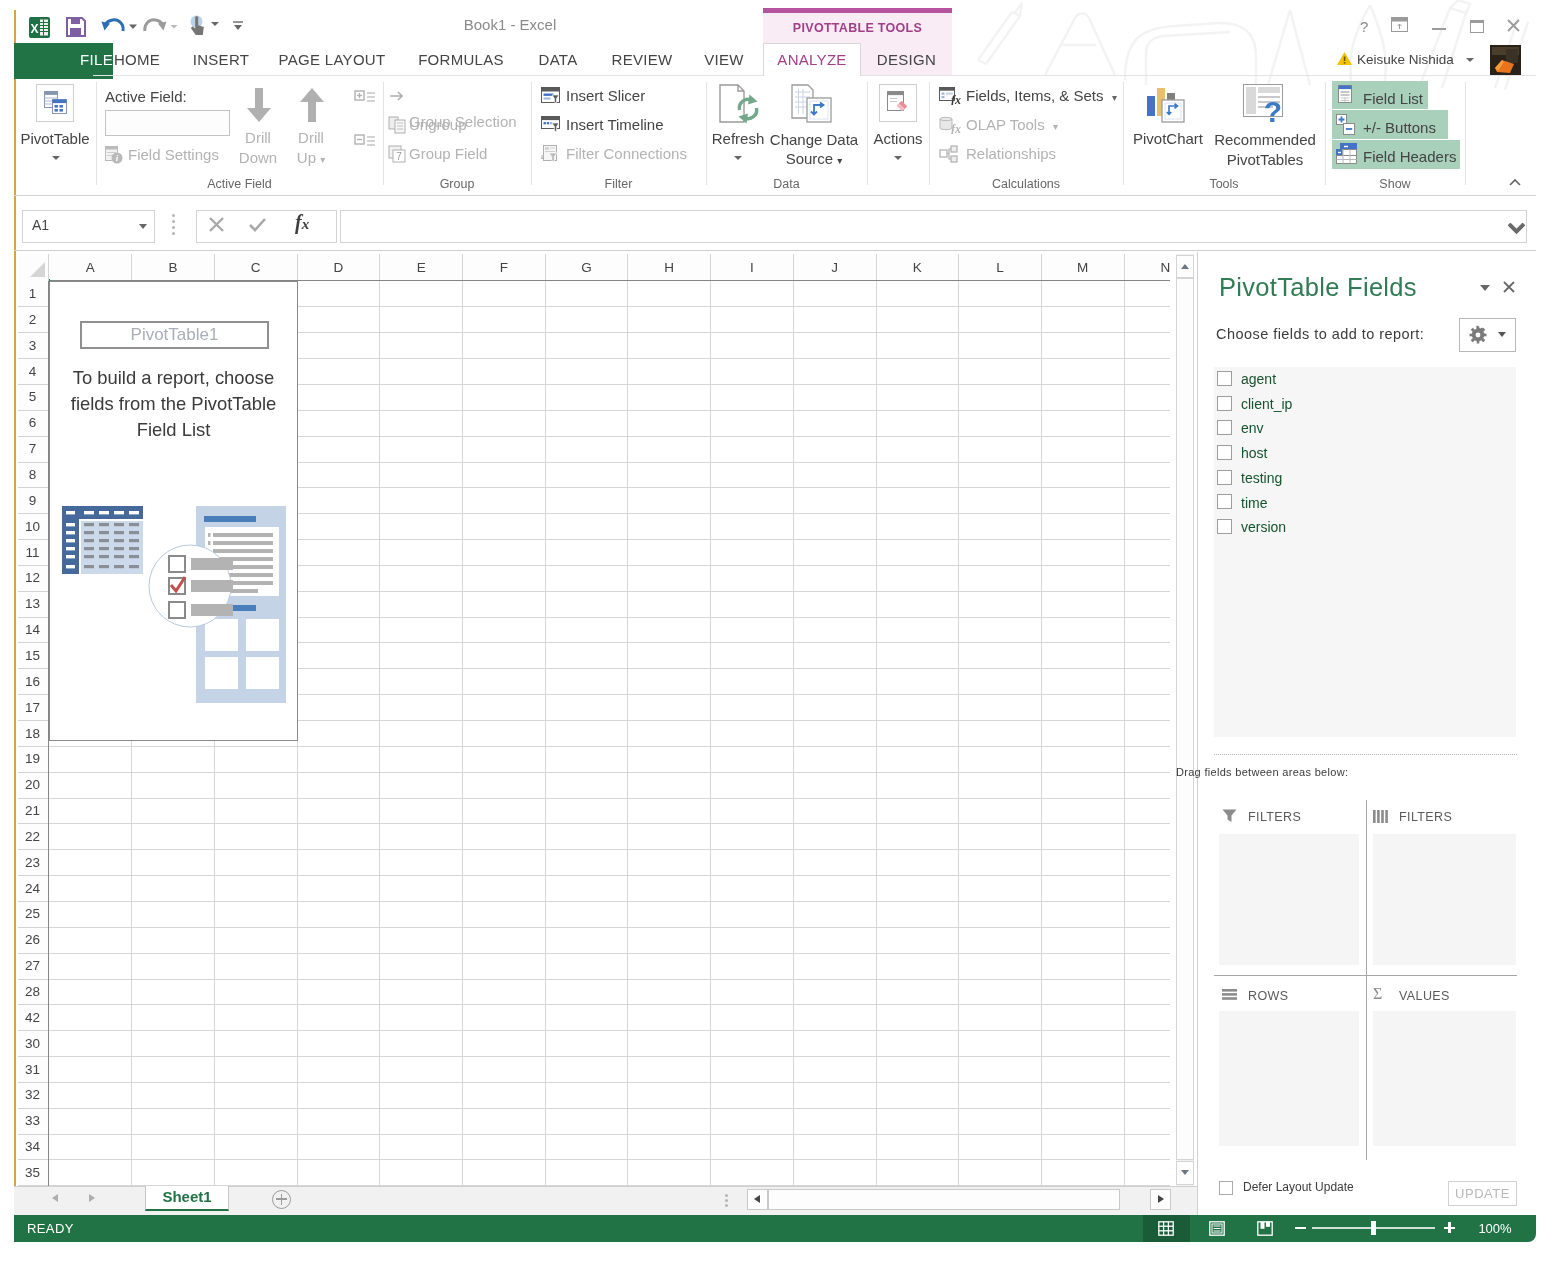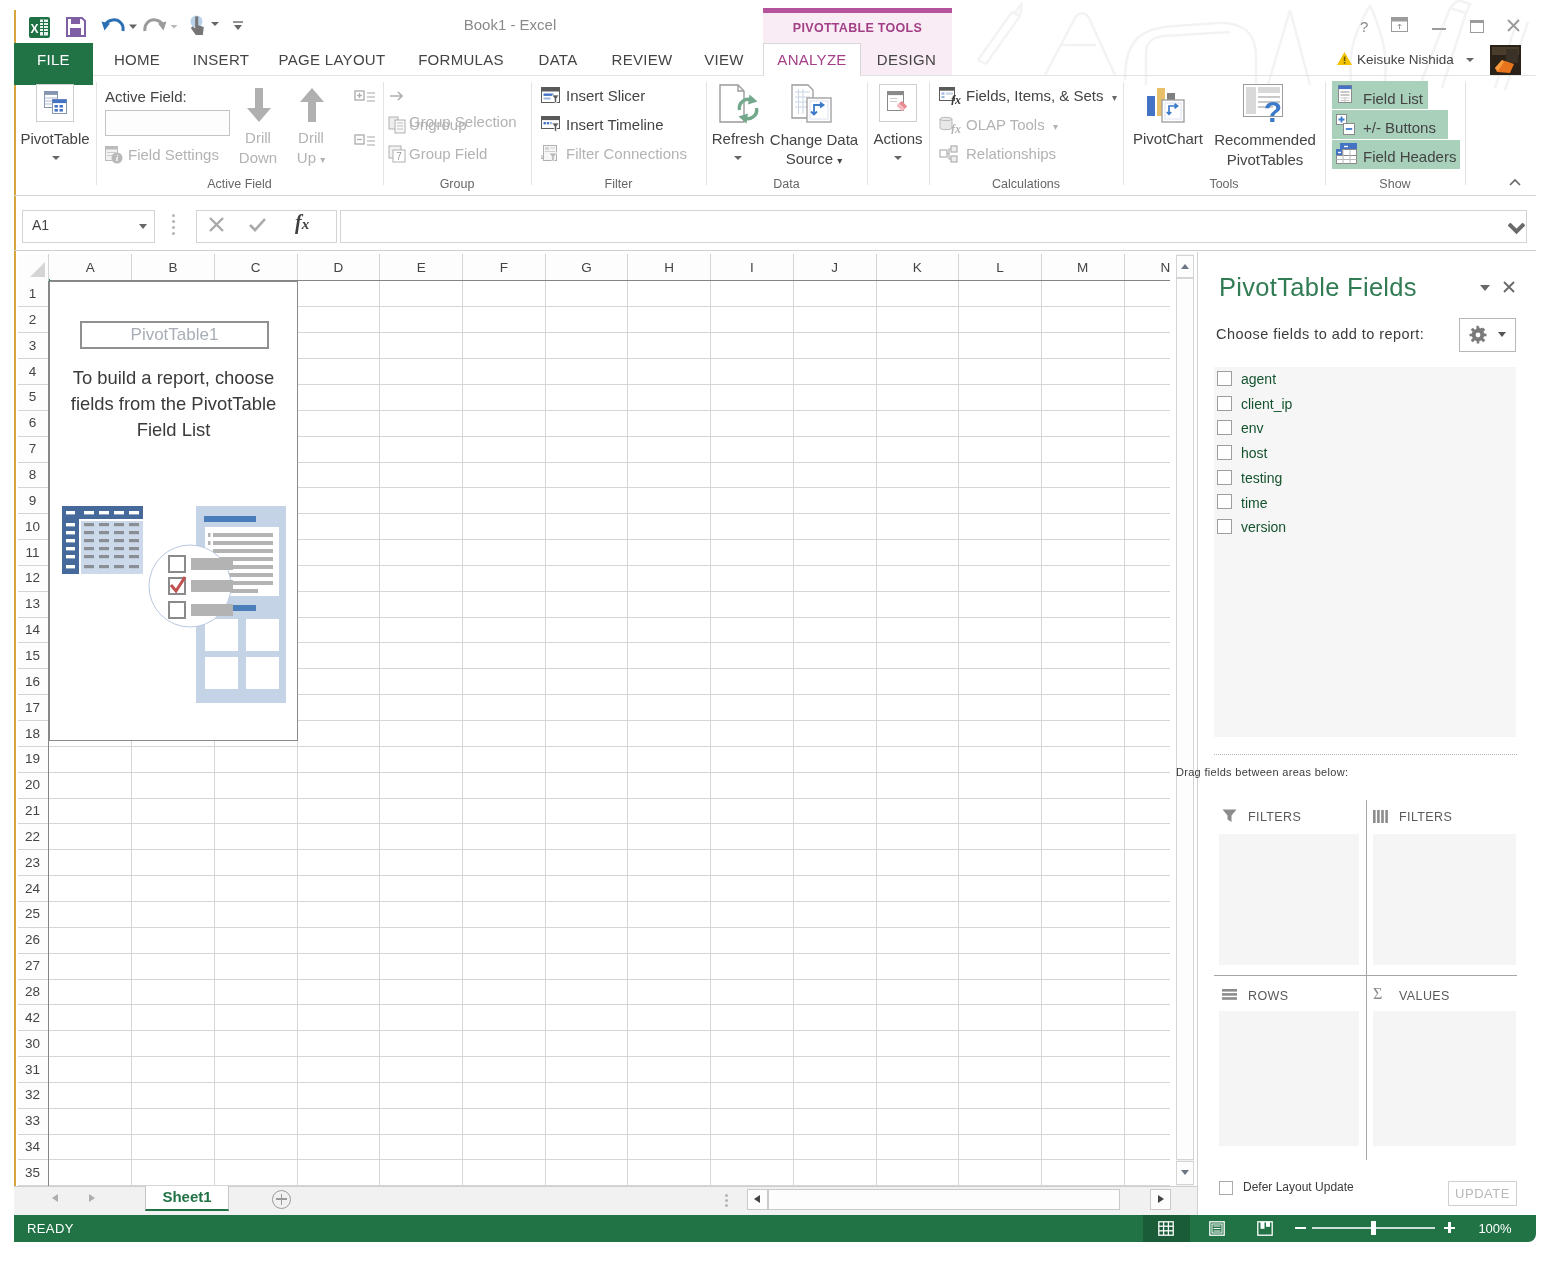--- a/index.html
+++ b/index.html
@@ -111,21 +111,21 @@
   <div class="abs" style="left:1357px;top:52px;font-size:13.5px;color:#444;">Keisuke Nishida</div>
   <div class="abs" style="left:1466px;top:58px;width:0;height:0;border-left:4px solid transparent;border-right:4px solid transparent;border-top:4px solid #666;"></div>
   <svg class="abs" style="left:1490px;top:45px" width="31" height="31" viewBox="0 0 31 31">
     <rect width="31" height="31" fill="#2a2118"></rect>
     <rect x="2" y="2" width="27" height="8" fill="#4a3d2c"></rect>
     <rect x="16" y="4" width="12" height="14" fill="#3a3226"></rect>
     <path d="M5 23 L12 15 L24 19 L20 28 L7 27 Z" fill="#e8741e"></path>
     <path d="M5 23 L12 15 L14 17 L8 26 Z" fill="#f59b3c"></path>
   </svg>
 
-  <div class="abs" style="left:14px;top:43px;width:79px;height:42px;background:#217346;color:#fff;text-align:center;line-height:33px;font-size:15px;letter-spacing:0.3px;">FILE</div>
+  <div class="abs" style="left:14px;top:43px;width:79px;height:36px;background:#217346;color:#fff;text-align:right;line-height:33px;font-size:15px;letter-spacing:0.3px;padding-left:20px;">FILE</div>
   <div class="tab" style="left:101px;width:72px;">HOME</div>
   <div class="tab" style="left:185px;width:72px;">INSERT</div>
   <div class="tab" style="left:270px;width:124px;">PAGE LAYOUT</div>
   <div class="tab" style="left:413px;width:96px;">FORMULAS</div>
   <div class="tab" style="left:530px;width:56px;">DATA</div>
   <div class="tab" style="left:606px;width:72px;">REVIEW</div>
   <div class="tab" style="left:696px;width:56px;">VIEW</div>
   <div class="abs" style="left:763px;top:43px;width:98px;height:33px;background:#fff;border:1px solid #d8d8d8;border-bottom:none;box-sizing:border-box;"></div>
   <div class="tab" style="left:763px;width:98px;color:#a23f87;">ANALYZE</div>
   <div class="tab" style="left:861px;width:91px;">DESIGN</div>

